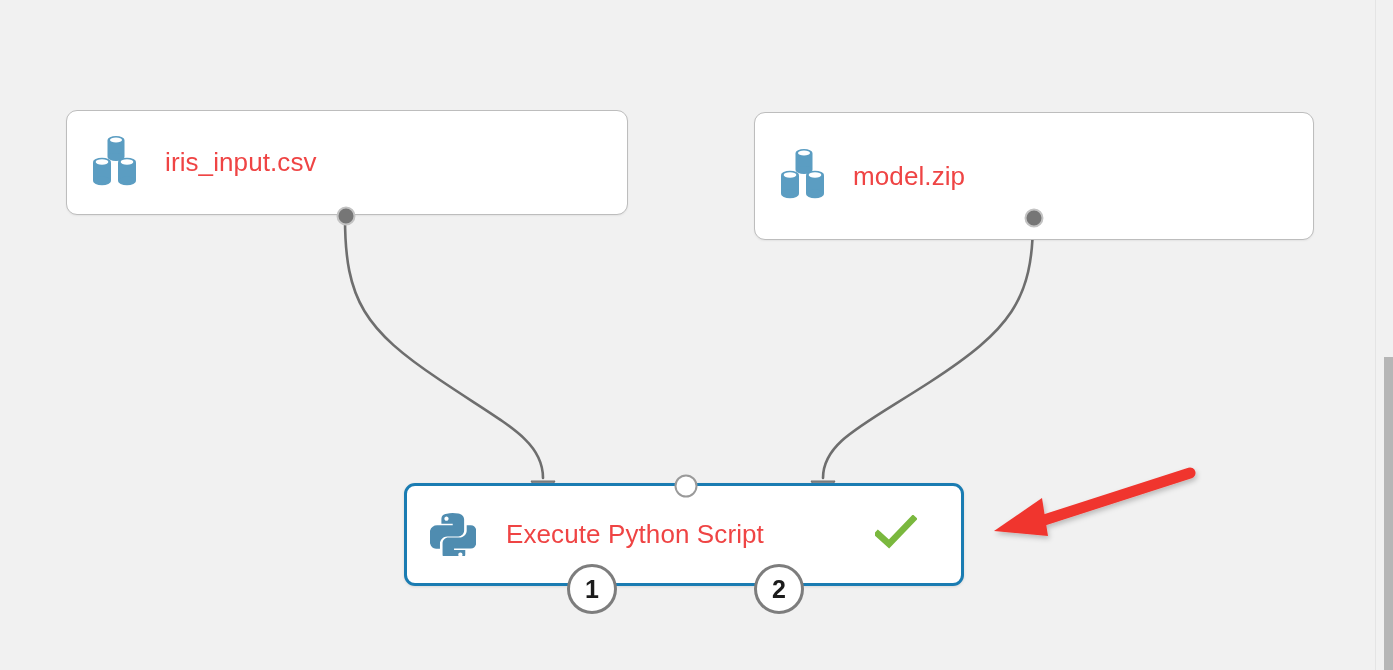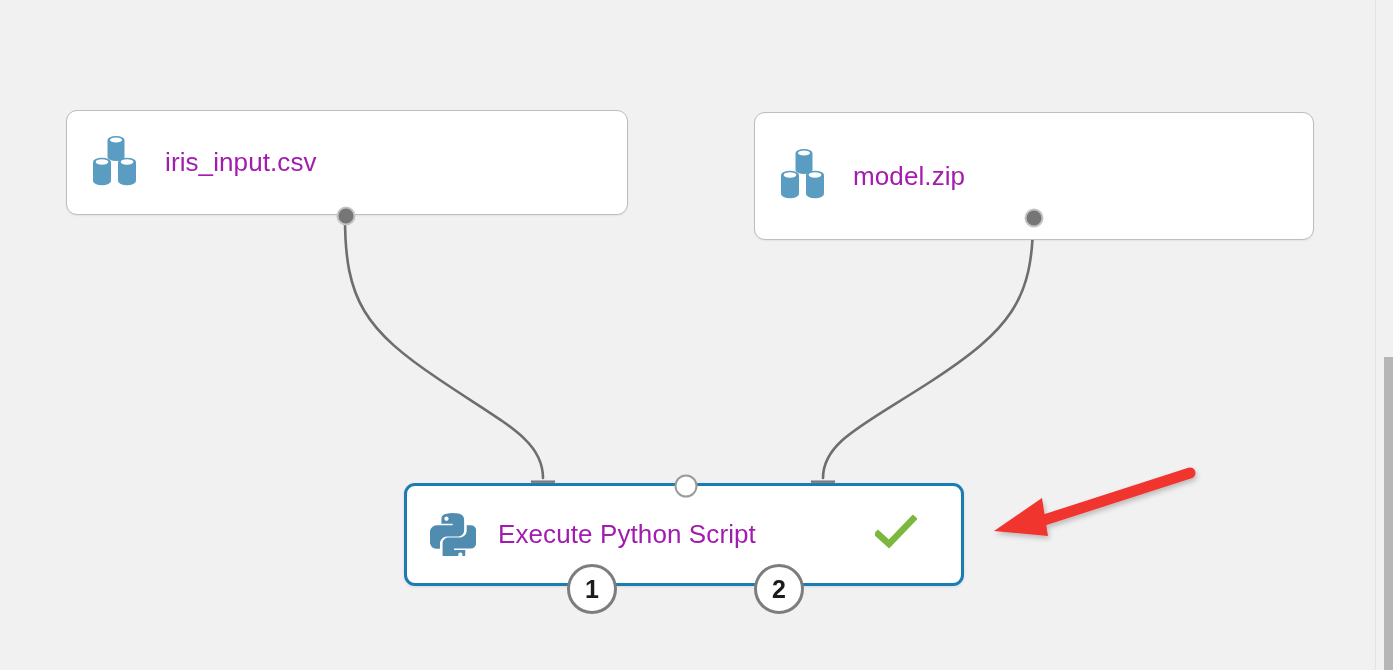--- a/index.html
+++ b/index.html
@@ -49,42 +49,42 @@
     position: absolute;
     inset: 0;
     display: flex;
     align-items: center;
   }
   .node-icon {
     flex: 0 0 auto;
     display: block;
   }
   .node-label {
-    color: #a21caf;
+    color: #ef4444;
     font-size: 26px;
     font-weight: 400;
     letter-spacing: 0.1px;
     white-space: nowrap;
   }
   .status-check {
     position: absolute;
     display: block;
   }
 
   
   #node-iris   { left: 66px;  top: 110px; width: 562px; height: 105px; }
   #node-model  { left: 754px; top: 112px; width: 560px; height: 128px; }
   #node-iris  .node-inner,
   #node-model .node-inner { padding-left: 20px; }
   #node-iris  .node-label,
   #node-model .node-label { margin-left: 22px; }
 
   
   #node-execute { left: 404px; top: 483px; width: 560px; height: 103px; }
-  #node-execute .node-inner { padding-left: 23px; }
+  #node-execute .node-inner { padding-left: 23px; gap: 8px; }
   #node-execute .node-label { margin-left: 22px; }
   #node-execute .status-check { right: 44px; top: 50%; transform: translateY(-50%); }
 
   
   .port {
     position: absolute;
     box-sizing: border-box;
     border-radius: 50%;
   }
   .port-out-filled {

